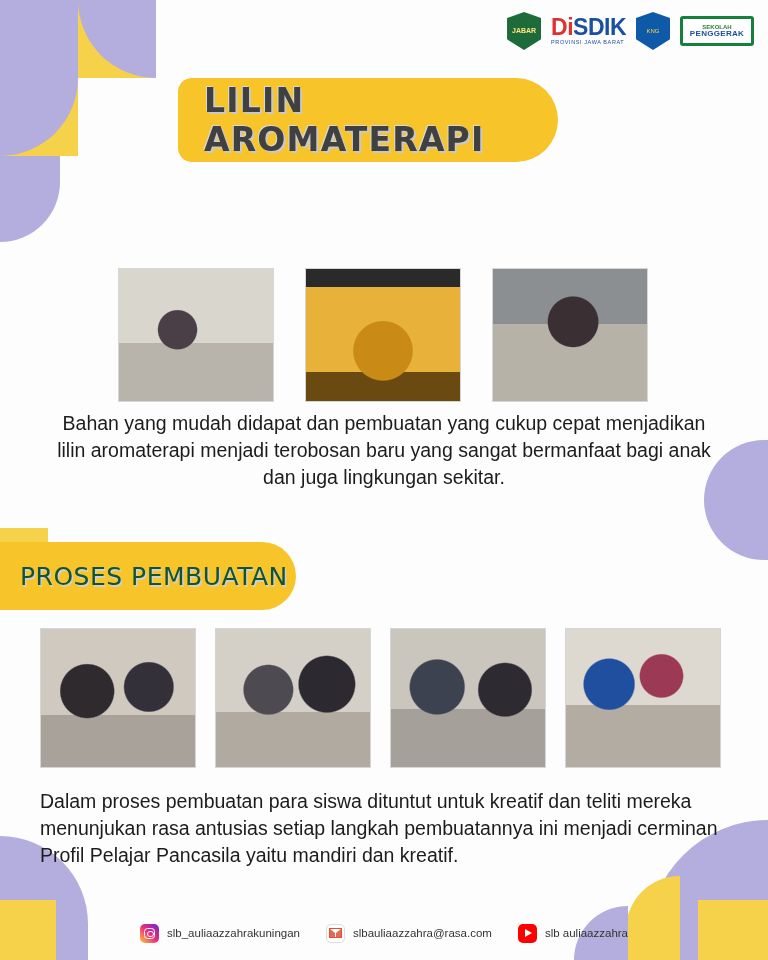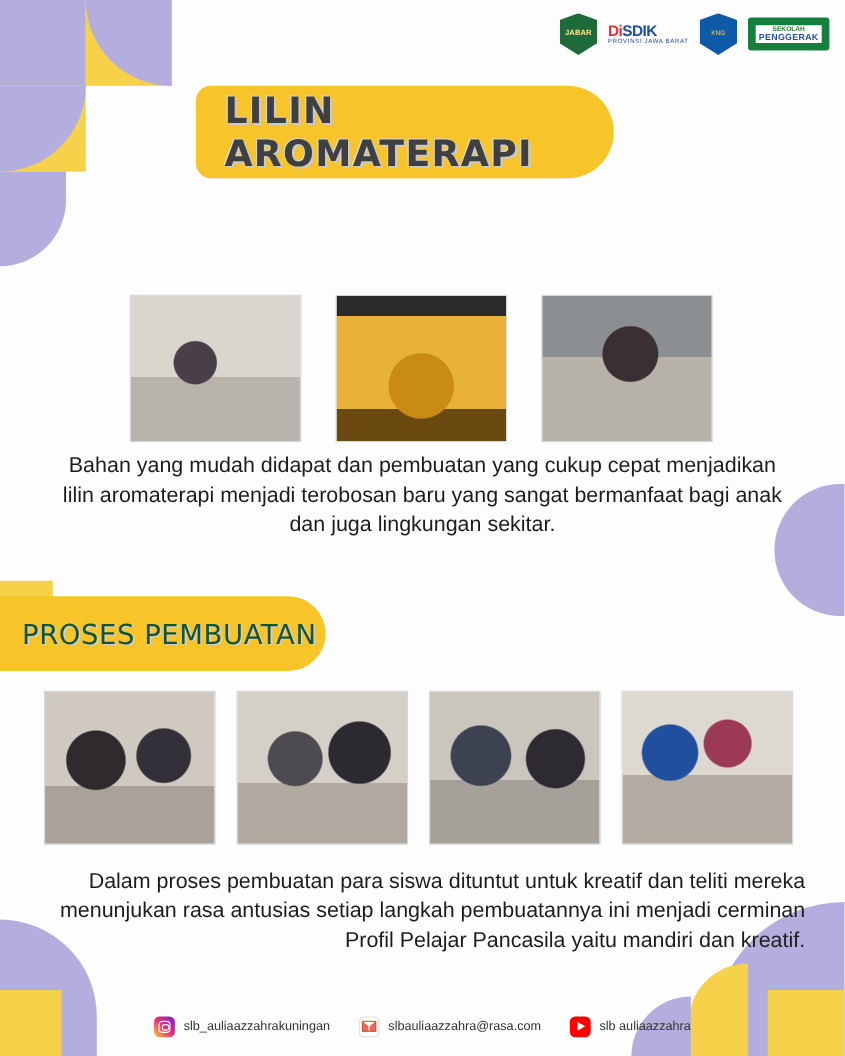--- a/index.html
+++ b/index.html
@@ -48,31 +48,31 @@
   }
   .logo { display: flex; align-items: center; justify-content: center; }
   .logo-jabar {
     width: 34px; height: 38px;
     background: #1d6b3a;
     clip-path: polygon(50% 0%, 100% 16%, 100% 72%, 50% 100%, 0% 72%, 0% 16%);
     color: #ffe680; font-size: 7px; font-weight: bold;
     text-align: center; line-height: 38px;
   }
   .logo-disdik { text-align: left; line-height: 1; }
-  .logo-disdik .l1 { font-size: 14px; font-weight: bold; color: #1b4fa0; letter-spacing: -0.5px; }
+  .logo-disdik .l1 { font-size: 23px; font-weight: bold; color: #1b4fa0; letter-spacing: -0.5px; }
   .logo-disdik .l1 span { color: #e03030; }
   .logo-disdik .l2 { font-size: 5.5px; color: #1b4fa0; letter-spacing: 0.6px; margin-top: 1px; }
   .logo-kuningan {
     width: 34px; height: 38px; background: #0f5aa8;
     clip-path: polygon(50% 0%, 100% 16%, 100% 72%, 50% 100%, 0% 72%, 0% 16%);
     color: #ffd34d; font-size: 6px; text-align: center; line-height: 38px;
   }
   .logo-penggerak {
     width: 74px; height: 30px; background: #ffffff;
-    border: 7px solid #15803d; border-radius: 3px;
+    border: 3px solid #15803d; border-radius: 3px;
     display: flex; flex-direction: column; align-items: center; justify-content: center;
     line-height: 1.05;
   }
   .logo-penggerak .p1 { font-size: 6px; color: #2e7d32; font-weight: bold; }
   .logo-penggerak .p2 { font-size: 8px; color: #1b4fa0; font-weight: bold; letter-spacing: 0.3px; }
 
   
   .title-banner {
     position: absolute; left: 178px; top: 78px;
     width: 380px; height: 84px;
@@ -91,21 +91,21 @@
 
   
   .para {
     position: absolute;
     font-size: 19.5px; line-height: 1.38;
     color: #1c1c1c;
     font-family: "Liberation Sans", sans-serif;
   }
   .para-1 { left: 56px; top: 176px; width: 652px; text-align: center; }
   .para-2 { left: 56px; top: 410px; width: 656px; text-align: center; }
-  .para-3 { left: 40px; top: 788px; width: 692px; text-align: right; }
+  .para-3 { left: 40px; top: 788px; width: 692px; text-align: left; }
 
   
   .photo-row { position: absolute; display: flex; }
   .photo-row-1 { left: 118px; top: 268px; gap: 31px; }
   .photo-row-2 { left: 40px; top: 628px; gap: 19px; }
 
   .photo {
     border: 1px solid #d6d6d6;
     background: #cfcfcf;
     position: relative; overflow: hidden;

